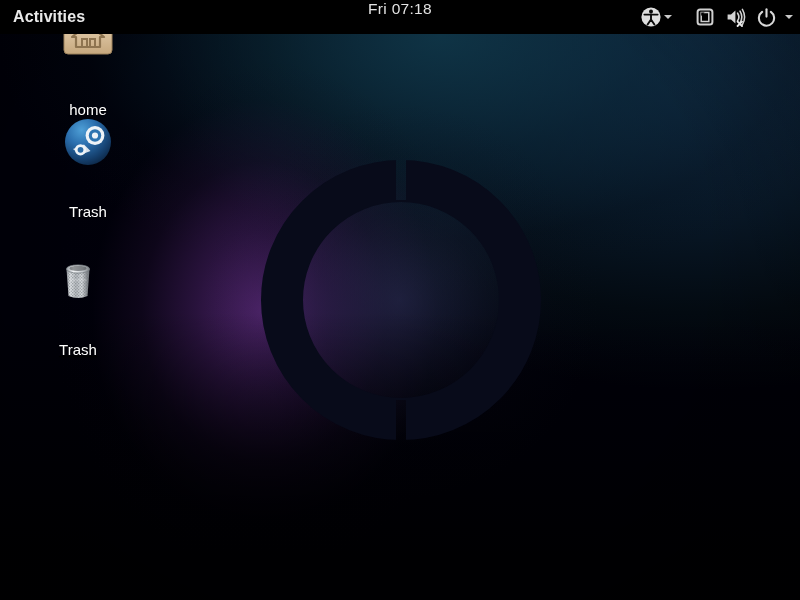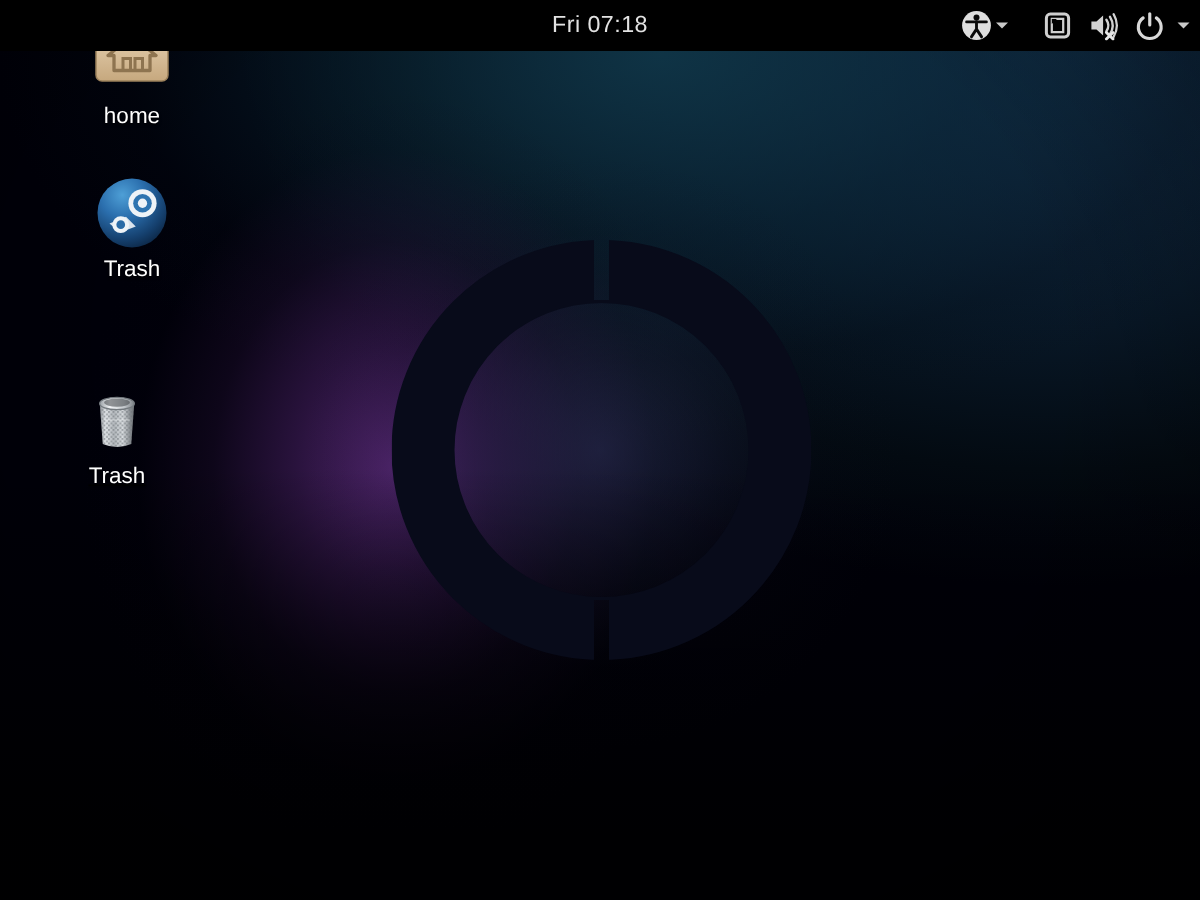--- a/index.html
+++ b/index.html
@@ -70,21 +70,21 @@
     z-index:40;
     font-size:14.5px;
   }
   #activities {
     color:#e9e9e9; font-size:16px; font-weight:700;
     padding:0 13px; line-height:34px; letter-spacing:.1px;
     cursor:pointer;
   }
   #clock-area {
     position:absolute; left:0; right:0; top:0; height:34px;
-    display:flex; align-items:center; justify-content:center;
+    display:flex; justify-content:center;
     pointer-events:none;
   }
   #clock {
     color:#e2e2e2; font-size:15.5px; font-weight:400;
     pointer-events:auto; cursor:pointer; letter-spacing:.3px;
   }
   #tray {
     position:absolute; right:6px; top:0; height:34px;
     display:flex; align-items:center; gap:0;
   }
@@ -102,21 +102,21 @@
     border-left:4.5px solid transparent;
     border-right:4.5px solid transparent;
     border-top:4.5px solid #c9c9c9;
   }
   .tray-gap { width:17px; height:34px; }
 
   
   .dicon {
     position:absolute; width:108px;
     display:flex; flex-direction:column; align-items:center;
-    cursor:pointer; user-select:none;
+    cursor:pointer; user-select:none;gap:32px;
   }
   .dicon .glyph { height:48px; display:flex; align-items:flex-end; justify-content:center; }
   .dicon .glyph svg { display:block; }
   .dicon .cap {
     margin-top:5px; color:#ffffff; font-size:15px; line-height:17px;
     text-align:center; text-shadow:0 1px 2px rgba(0,0,0,.9);
     white-space:nowrap;
   }
   #icon-home  { left:34px; top:30px; }
   #icon-home .glyph { height:34px; overflow:hidden; align-items:flex-end; }
@@ -221,20 +221,21 @@
         <ellipse cx="24" cy="13" rx="11.6" ry="4.1" fill="url(#tRim)" stroke="#747a7f" stroke-width="0.8"></ellipse>
         <ellipse cx="24" cy="12.4" rx="8.6" ry="2.7" fill="#3f4347" opacity="0.55"></ellipse>
         <path d="M15.5 24 L32.5 24" stroke="#e9ecee" stroke-width="0.9" opacity="0.5"></path>
       </svg>
     </span>
     <span class="cap">Trash</span>
   </div>
 
   <div id="top-panel">
 
+    <div id="activities">Activities</div>
 
     <div id="clock-area">
       <div id="clock">Fri 07:18</div>
     </div>
 
     <div id="tray">
 
       <div class="tray-btn">
         <svg width="22" height="22" viewBox="0 0 22 22">
           <circle cx="11" cy="11" r="9.6" fill="#dedede"></circle>

